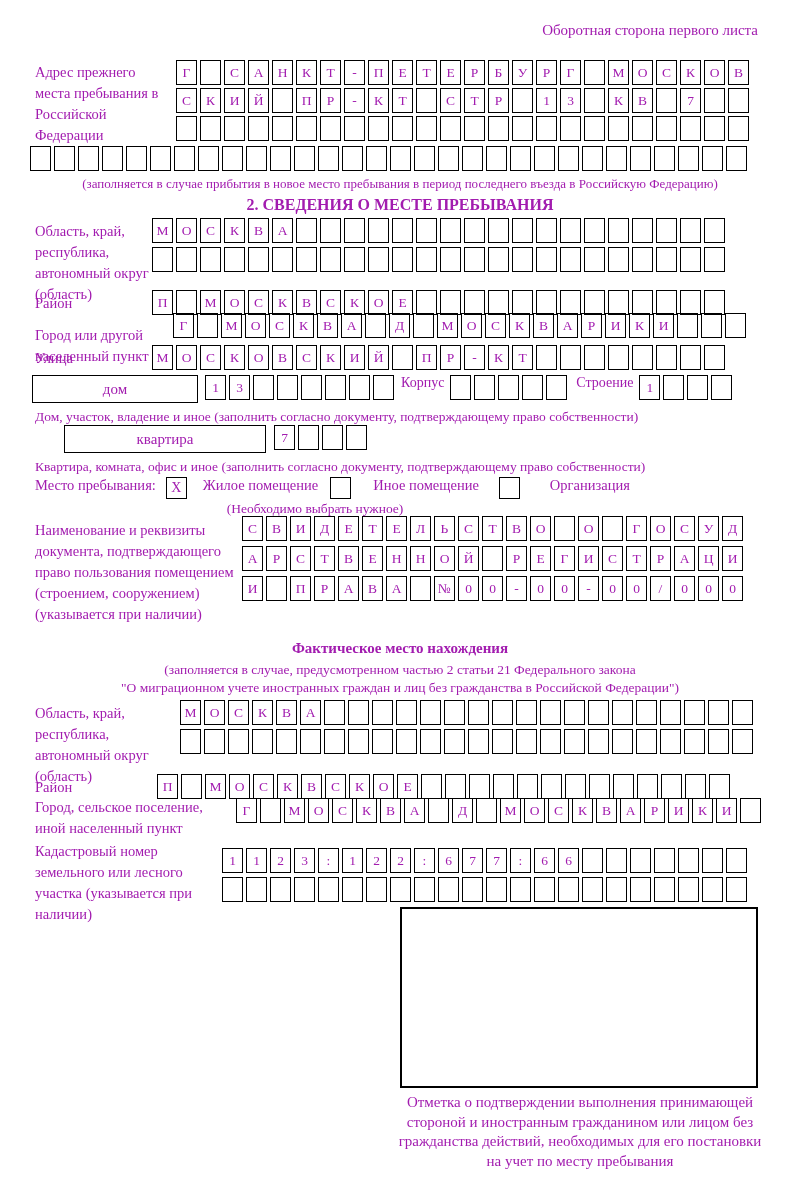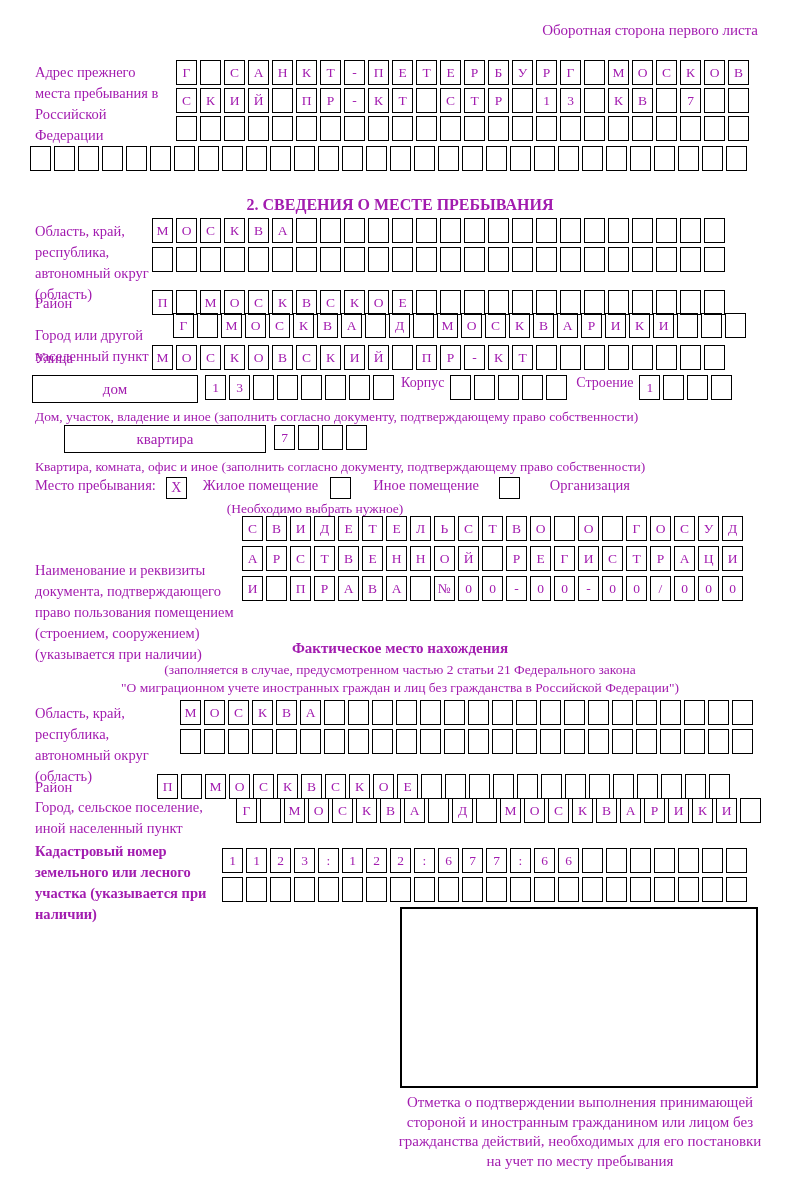--- a/index.html
+++ b/index.html
@@ -133,20 +133,21 @@
       <div class="cell"></div>
       <div class="cell"></div>
       <div class="cell"></div>
       <div class="cell"></div>
       <div class="cell"></div>
       <div class="cell"></div>
       <div class="cell"></div>
       <div class="cell"></div>
       <div class="cell"></div>
     </div>
+  <div class="note center" style="top:176px;">(заполняется в случае прибытия в новое место пребывания в период последнего въезда в Российскую Федерацию)</div>
 
   <div class="title center" style="top:196px;font-size:16px;">2. СВЕДЕНИЯ О МЕСТЕ ПРЕБЫВАНИЯ</div>
 
   <div class="label" style="left:35px;top:221px;width:118px;">Область, край, республика, автономный округ (область)</div>
   <div class="abs boxrow" style="left:152px;top:218px;">
       <div class="cell">М</div>
       <div class="cell">О</div>
       <div class="cell">С</div>
       <div class="cell">К</div>
       <div class="cell">В</div>
@@ -326,21 +327,21 @@
     <span>Место пребывания:</span>
     <span class="checkbox" style="margin:0 16px 0 10px;">X</span>
     <span>Жилое помещение</span>
     <span class="checkbox" style="margin:0 22px 0 12px;"></span>
     <span>Иное помещение</span>
     <span class="checkbox" style="margin:0 30px 0 20px;"></span>
     <span>Организация</span>
   </div>
   <div class="note" style="left:195px;top:501px;width:240px;text-align:center;font-size:13.5px;">(Необходимо выбрать нужное)</div>
 
-  <div class="label" style="left:35px;top:520px;width:207px;margin-top:40px;">Наименование и реквизиты документа, подтверждающего право пользования помещением (строением, сооружением) (указывается при наличии)</div>
+  <div class="label" style="left:35px;top:520px;width:207px;">Наименование и реквизиты документа, подтверждающего право пользования помещением (строением, сооружением) (указывается при наличии)</div>
   <div class="abs boxrow" style="left:242px;top:516px;">
       <div class="cell">С</div>
       <div class="cell">В</div>
       <div class="cell">И</div>
       <div class="cell">Д</div>
       <div class="cell">Е</div>
       <div class="cell">Т</div>
       <div class="cell">Е</div>
       <div class="cell">Л</div>
       <div class="cell">Ь</div>
@@ -509,21 +510,21 @@
       <div class="cell">К</div>
       <div class="cell">В</div>
       <div class="cell">А</div>
       <div class="cell">Р</div>
       <div class="cell">И</div>
       <div class="cell">К</div>
       <div class="cell">И</div>
       <div class="cell"></div>
     </div>
 
-  <div class="label" style="left:35px;top:841px;width:185px;font-weight:bold;">Кадастровый номер земельного или лесного участка (указывается при наличии)</div>
+  <div class="label" style="left:35px;top:841px;width:185px;">Кадастровый номер земельного или лесного участка (указывается при наличии)</div>
   <div class="abs boxrow" style="left:222px;top:848px;">
       <div class="cell">1</div>
       <div class="cell">1</div>
       <div class="cell">2</div>
       <div class="cell">3</div>
       <div class="cell">:</div>
       <div class="cell">1</div>
       <div class="cell">2</div>
       <div class="cell">2</div>
       <div class="cell">:</div>

